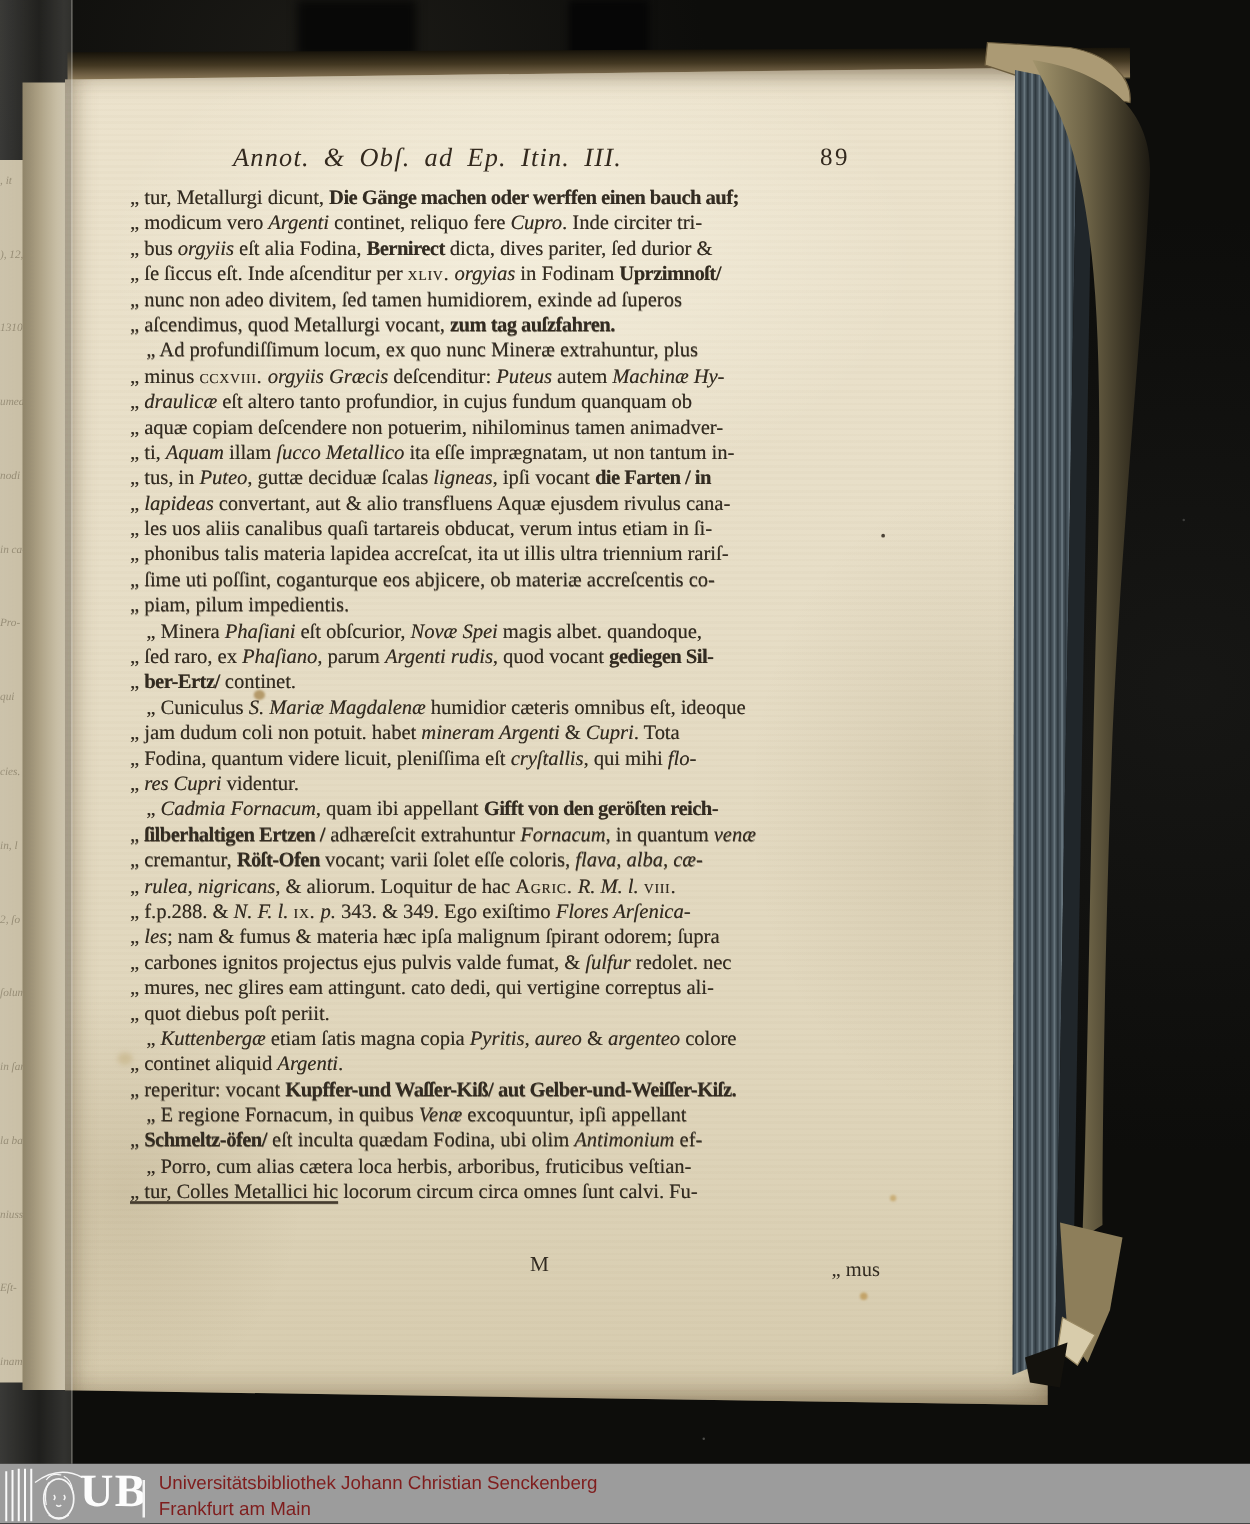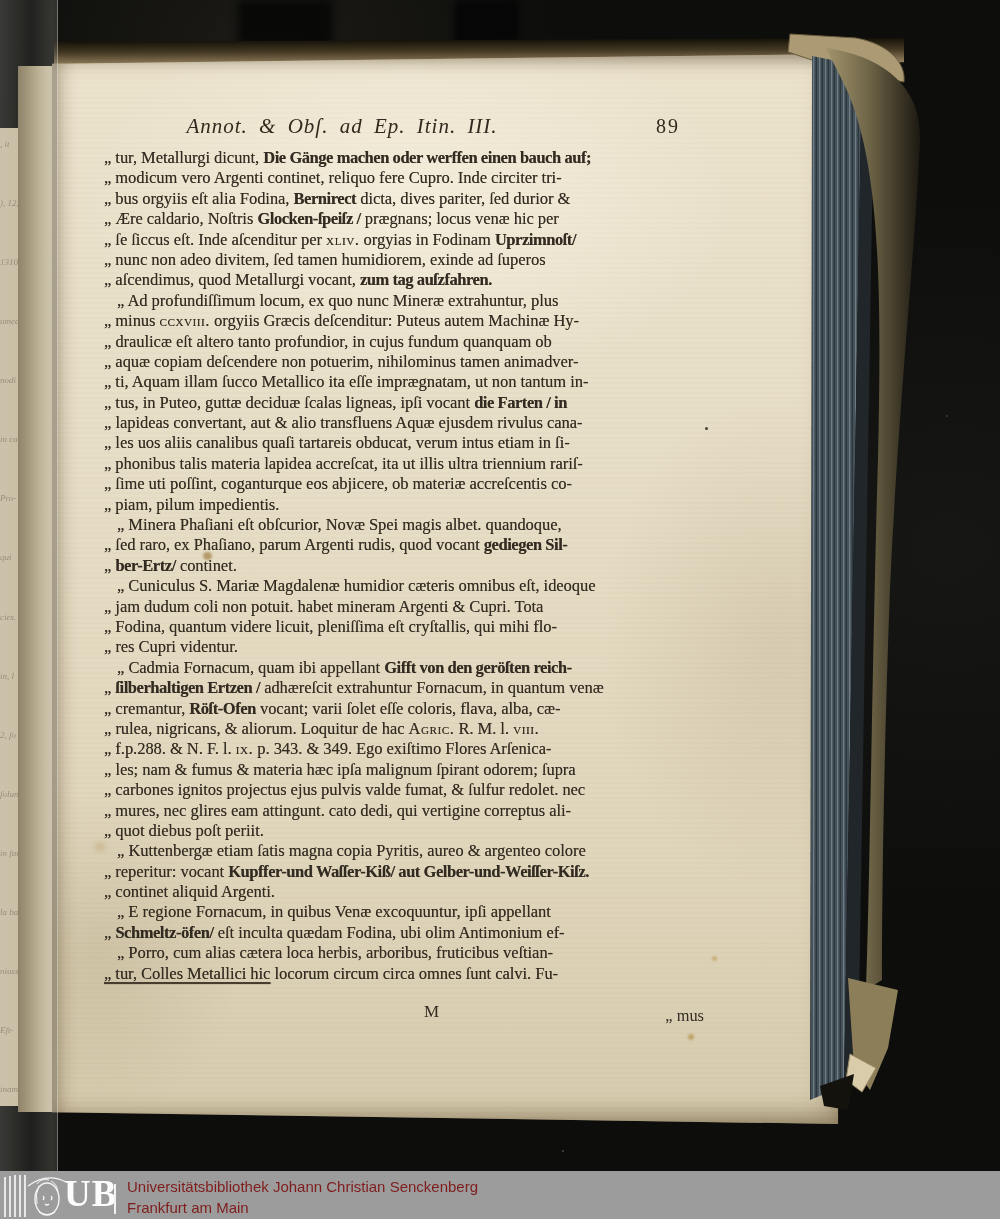--- a/index.html
+++ b/index.html
@@ -37,21 +37,21 @@
                    inset 12px 0 16px rgba(100,80,50,0.18);}
   .spot{position:absolute;border-radius:50%;}
   
   .page-header{position:absolute;left:120px;top:60px;width:340px;text-align:center;
                font-style:italic;font-size:21px;color:#33291e;letter-spacing:1px;word-spacing:5px;}
   .page-num{position:absolute;left:604px;top:61px;font-size:20px;color:#33291e;letter-spacing:2px;}
   #body-text{position:absolute;left:52px;top:94px;width:600px;color:#322b21;}
   .line{height:20.4px;line-height:20.4px;font-size:16.4px;white-space:nowrap;
         text-shadow:0.2px 0.2px 0.3px rgba(45,35,22,0.55);}
   .line.indent{padding-left:13px;}
-  .it{}
+  .it{font-style:italic;}
   .fr{font-weight:700;letter-spacing:-0.4px;}
   .sc{font-variant:small-caps;letter-spacing:0.6px;}
   .ul{text-decoration:underline;text-underline-offset:3px;
       text-decoration-thickness:1.5px;text-decoration-color:#463d2f;text-align:center;}
   .catchword-row{position:absolute;left:52px;top:948px;width:600px;height:22px;
                  font-size:16.4px;color:#322b21;}
   .catchword-row .sig{position:absolute;left:320px;top:0;font-size:17px;}
   .catchword-row .word{position:absolute;right:0;top:4px;}
   
   .right-edge{position:absolute;left:770px;top:28px;}
@@ -110,21 +110,20 @@
     <div class="spot" style="left:660px;top:902px;width:5px;height:5px;background:#c9ae78;filter:blur(1px);"></div>
     <div class="spot" style="left:653px;top:373px;width:3px;height:3px;background:#4a4236;"></div>
 
     <div class="page-header">Annot. &amp; Obſ. ad Ep. Itin. III.</div>
     <div class="page-num">89</div>
 
     <div id="body-text">
         <div class="line"><span>„ tur, Metallurgi dicunt, </span><span class="fr">Die Gänge machen oder werffen einen bauch auf;</span></div>
         <div class="line"><span>„ modicum vero </span><span class="it">Argenti</span><span> continet, reliquo fere </span><span class="it">Cupro</span><span>.  Inde circiter tri-</span></div>
         <div class="line"><span>„ bus </span><span class="it">orgyiis</span><span> eſt alia Fodina, </span><span class="fr">Bernirect</span><span> dicta, dives pariter, ſed durior &amp;</span></div>
-        <div class="line"><span>„ </span><span class="it">Ære caldario</span><span>, Noſtris </span><span class="fr">Glocken-ſpeiſz /</span><span> prægnans;  locus </span><span class="it">venæ</span><span> hic per</span></div>
         <div class="line"><span>„ ſe ſiccus eſt.  Inde aſcenditur per </span><span class="sc">xliv.</span><span> </span><span class="it">orgyias</span><span> in Fodinam </span><span class="fr">Uprzimnoſt/</span></div>
         <div class="line"><span>„ nunc non adeo divitem, ſed tamen humidiorem, exinde ad ſuperos</span></div>
         <div class="line"><span>„ aſcendimus, quod Metallurgi vocant, </span><span class="fr">zum tag auſzfahren.</span></div>
         <div class="line indent"><span>„ Ad profundiſſimum locum, ex quo nunc Mineræ extrahuntur, plus</span></div>
         <div class="line"><span>„ minus </span><span class="sc">ccxviii.</span><span> </span><span class="it">orgyiis Græcis</span><span> deſcenditur: </span><span class="it">Puteus</span><span> autem </span><span class="it">Machinæ Hy-</span></div>
         <div class="line"><span>„ </span><span class="it">draulicæ</span><span> eſt altero tanto profundior, in cujus fundum quanquam ob</span></div>
         <div class="line"><span>„ aquæ copiam deſcendere non potuerim, nihilominus tamen animadver-</span></div>
         <div class="line"><span>„ ti, </span><span class="it">Aquam</span><span> illam </span><span class="it">ſucco Metallico</span><span> ita eſſe imprægnatam, ut non tantum in-</span></div>
         <div class="line"><span>„ tus, in </span><span class="it">Puteo</span><span>, guttæ deciduæ ſcalas </span><span class="it">ligneas</span><span>, ipſi vocant </span><span class="fr">die Farten / in</span></div>
         <div class="line"><span>„ </span><span class="it">lapideas</span><span> convertant, aut &amp; alio transfluens Aquæ ejusdem rivulus cana-</span></div>
@@ -142,22 +141,22 @@
         <div class="line indent"><span>„ </span><span class="it">Cadmia Fornacum</span><span>, quam ibi appellant </span><span class="fr">Gifft von den geröſten reich-</span></div>
         <div class="line"><span>„ </span><span class="fr">ſilberhaltigen Ertzen /</span><span> adhæreſcit extrahuntur </span><span class="it">Fornacum</span><span>, in quantum </span><span class="it">venæ</span></div>
         <div class="line"><span>„ cremantur, </span><span class="fr">Röſt-Ofen</span><span> vocant;  varii ſolet eſſe coloris, </span><span class="it">flava</span><span>, </span><span class="it">alba</span><span>, </span><span class="it">cæ-</span></div>
         <div class="line"><span>„ </span><span class="it">rulea</span><span>, </span><span class="it">nigricans</span><span>, &amp; aliorum.   Loquitur de hac </span><span class="sc">Agric.</span><span> </span><span class="it">R. M. l.</span><span> </span><span class="sc">viii.</span></div>
         <div class="line"><span>„ f.p.288. &amp; </span><span class="it">N. F. l.</span><span> </span><span class="sc">ix.</span><span> </span><span class="it">p.</span><span> 343. &amp; 349.   Ego exiſtimo </span><span class="it">Flores Arſenica-</span></div>
         <div class="line"><span>„ </span><span class="it">les</span><span>;  nam &amp; fumus &amp; materia hæc ipſa malignum ſpirant odorem;  ſupra</span></div>
         <div class="line"><span>„ carbones ignitos projectus ejus pulvis valde fumat, &amp; </span><span class="it">ſulfur</span><span> redolet. nec</span></div>
         <div class="line"><span>„ mures, nec glires eam attingunt.  cato dedi, qui vertigine correptus ali-</span></div>
         <div class="line"><span>„ quot diebus poſt periit.</span></div>
         <div class="line indent"><span>„ </span><span class="it">Kuttenbergæ</span><span> etiam ſatis magna copia </span><span class="it">Pyritis</span><span>, </span><span class="it">aureo</span><span> &amp; </span><span class="it">argenteo</span><span> colore</span></div>
+        <div class="line"><span>„ continet aliquid </span><span class="it">Argenti</span><span>.</span></div>
         <div class="line"><span>„ reperitur: vocant </span><span class="fr">Kupffer-und Waſſer-Kiß/ aut Gelber-und-Weiſſer-Kiſz.</span></div>
-        <div class="line"><span>„ continet aliquid </span><span class="it">Argenti</span><span>.</span></div>
         <div class="line indent"><span>„ E regione Fornacum, in quibus </span><span class="it">Venæ</span><span> excoquuntur, ipſi appellant</span></div>
         <div class="line"><span>„ </span><span class="fr">Schmeltz-öfen/</span><span> eſt inculta quædam Fodina, ubi olim </span><span class="it">Antimonium</span><span> ef-</span></div>
         <div class="line indent"><span>„ Porro, cum alias cætera loca herbis, arboribus, fruticibus veſtian-</span></div>
         <div class="line"><span class="ul">„ tur, Colles Metallici hic</span><span> locorum circum circa omnes ſunt calvi.   Fu-</span></div>
       </div>
 
     <div class="catchword-row">
       <span class="sig">M</span>
       <span class="word">„ mus</span>
     </div>

